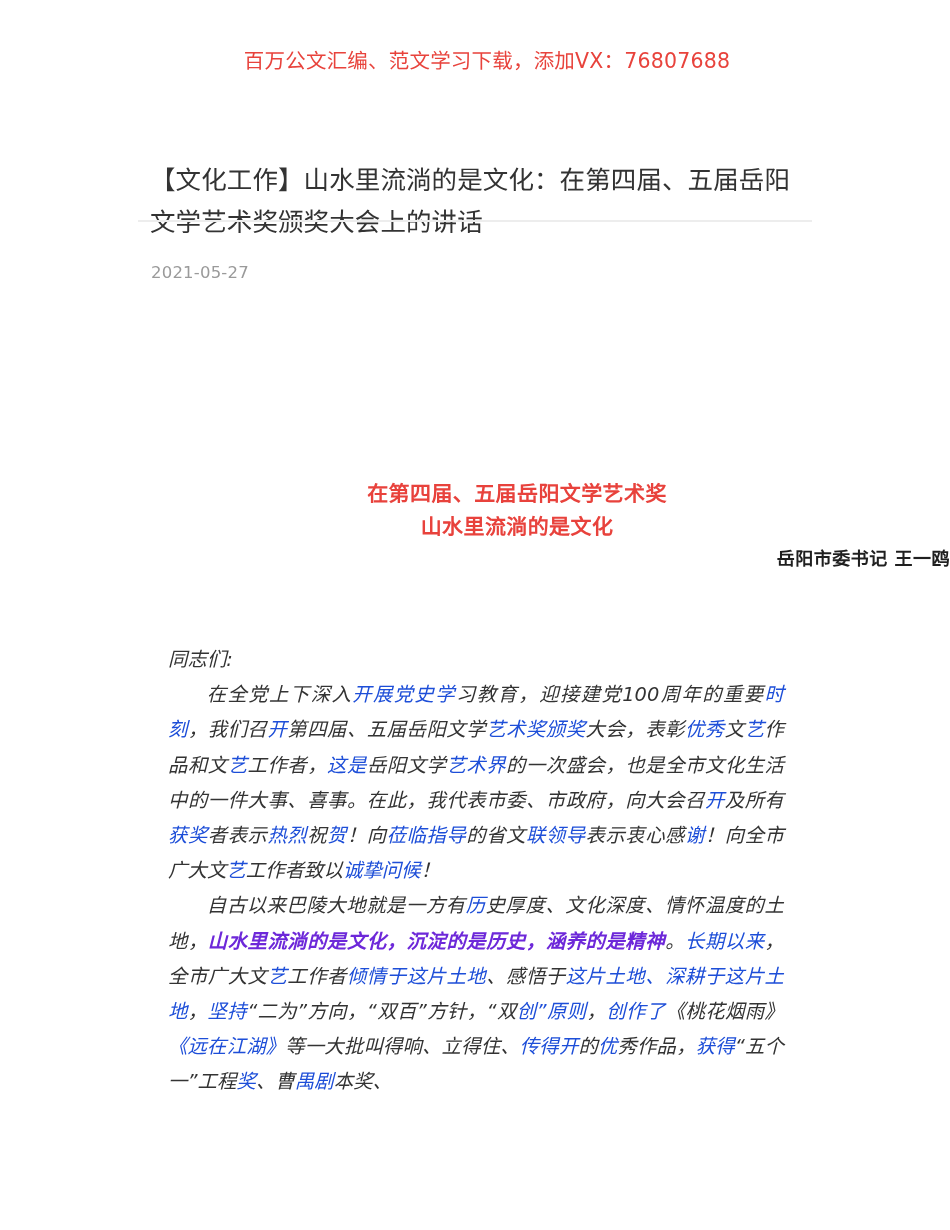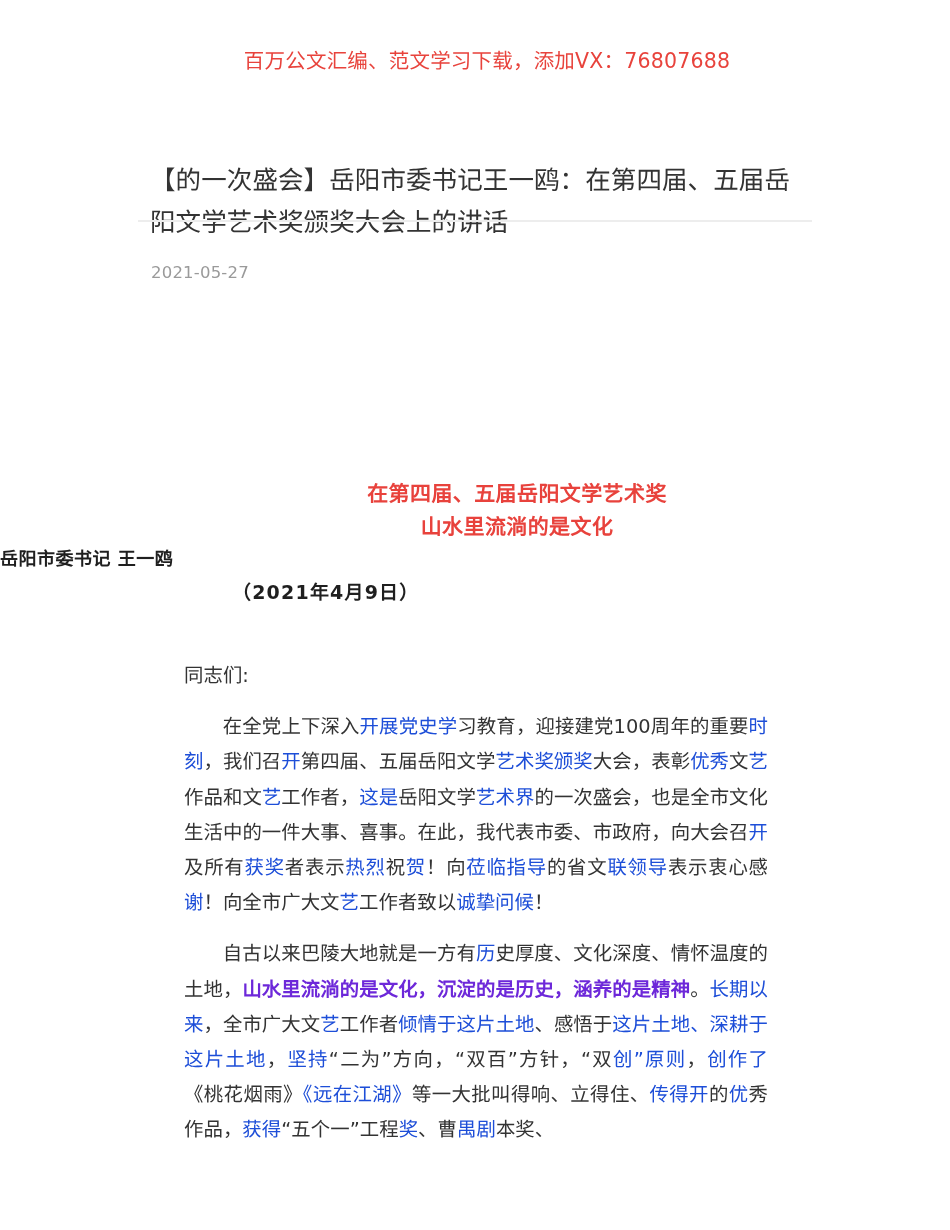--- a/index.html
+++ b/index.html
@@ -90,21 +90,21 @@
   .speech-heading .hl {
     display: block;
   }
 
   
   .byline {
     position: absolute;
     top: 545px;
     left: 0;
     width: 950px;
-    text-align: left;
+    text-align: right;
     font-size: 18px;
     line-height: 28px;
     font-weight: bold;
     color: #1f1f1f;
     letter-spacing: 0.5px;
   }
 
   
   .speech-date {
     position: absolute;
@@ -124,23 +124,24 @@
     left: 168px;
     width: 616px;
     font-size: 19.4px;
     line-height: 35.2px;
     color: #333333;
     text-align: justify;
     text-justify: inter-character;
     letter-spacing: 0.05px;
   }
   .body-text p {
-    margin: 16px;
+    margin: 0;
     text-align: justify;
     text-justify: inter-character;
+    font-style: italic;
   }
   .body-text p.indent {
     text-indent: 2em;
   }
   .body-text b, .body-text strong {
     font-weight: bold;
     color: #6d28d9;
   }
   
   .fb {
@@ -148,34 +149,33 @@
     font-weight: 400;
   }
 </style>
 </head>
 <body>
 
 <div class="page">
 
   <div class="promo-banner">百万公文汇编、范文学习下载，添加VX：76807688</div>
 
-  <h1 class="article-title">【的一次盛会】岳阳市委书记王一鸥：在第四届、五届岳阳文学艺术奖颁奖大会上的讲话</h1>
+  <h1 class="article-title">【文化工作】山水里流淌的是文化：在第四届、五届岳阳文学艺术奖颁奖大会上的讲话</h1>
 
   <div class="divider"></div>
 
   <div class="publish-date">2021-05-27</div>
 
   <div class="speech-heading">
     <span class="hl">在第四届、五届岳阳文学艺术奖</span>
     <span class="hl">山水里流淌的是文化</span>
   </div>
 
   <div class="byline">岳阳市委书记 王一鸥</div>
 
-  <div class="speech-date">（2021年4月9日）</div>
 
   <div class="body-text">
 
     <p><span>同志们:</span></p>
 
     <p class="indent"><span>在全党上下深入</span><span class="fb">开展党史学</span><span>习</span><span>教育，迎接建党100周年的重要</span><span class="fb">时刻</span><span>，我们召</span><span class="fb">开</span><span>第四届、五届岳阳文学</span><span class="fb">艺术奖颁奖</span><span>大会，表彰</span><span class="fb">优秀</span><span>文</span><span class="fb">艺</span><span>作品和文</span><span class="fb">艺</span><span>工作者，</span><span class="fb">这是</span><span>岳阳文学</span><span class="fb">艺术界</span><span>的一次盛会，也是全市文化生活中的一件大事、喜事。在此，我代表市委、市政府，向大会召</span><span class="fb">开</span><span>及所有</span><span class="fb">获奖</span><span>者表示</span><span class="fb">热烈</span><span>祝</span><span class="fb">贺</span><span>！向</span><span class="fb">莅临指导</span><span>的省文</span><span class="fb">联领导</span><span>表示衷心感</span><span class="fb">谢</span><span>！向全市广大文</span><span class="fb">艺</span><span>工作者致以</span><span class="fb">诚挚问候</span><span>！</span></p>
 
     <p class="indent"><span>自古以来巴陵大地就是一方有</span><span class="fb">历</span><span>史厚度、文化深度、情怀温度的土地，</span><b><span>山水里流淌的是文化，沉淀的是</span><span>历</span><span>史，涵养的是精神</span></b><span>。</span><span class="fb">长期以来</span><span>，全市广大文</span><span class="fb">艺</span><span>工作者</span><span class="fb">倾情于</span><span class="fb">这片土地</span><span>、感悟于</span><span class="fb">这片土地、深耕于这片土地</span><span>，</span><span class="fb">坚持</span><span>“二为”</span><span>方向，“双百”方针，“双</span><span class="fb">创”原则</span><span>，</span><span class="fb">创作了</span><span>《桃花烟雨》</span><span class="fb">《远在江湖》</span><span>等一大批叫得响、立得住、</span><span class="fb">传得</span><span class="fb">开</span><span>的</span><span class="fb">优</span><span>秀作品，</span><span class="fb">获得</span><span>“五个一”</span><span>工程</span><span class="fb">奖</span><span>、曹</span><span class="fb">禺</span><span class="fb">剧</span><span>本奖、</span></p>
 
   </div>

